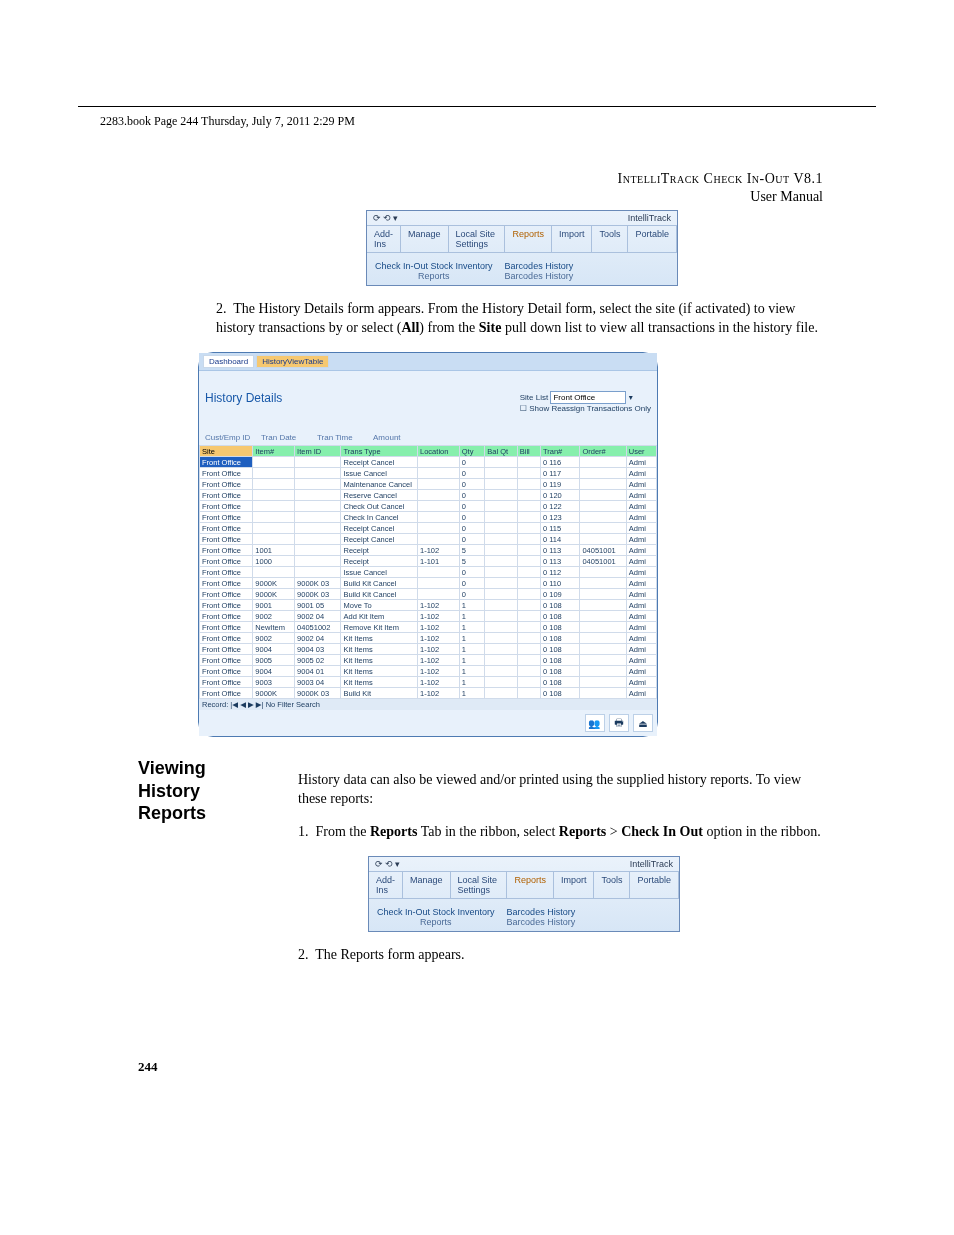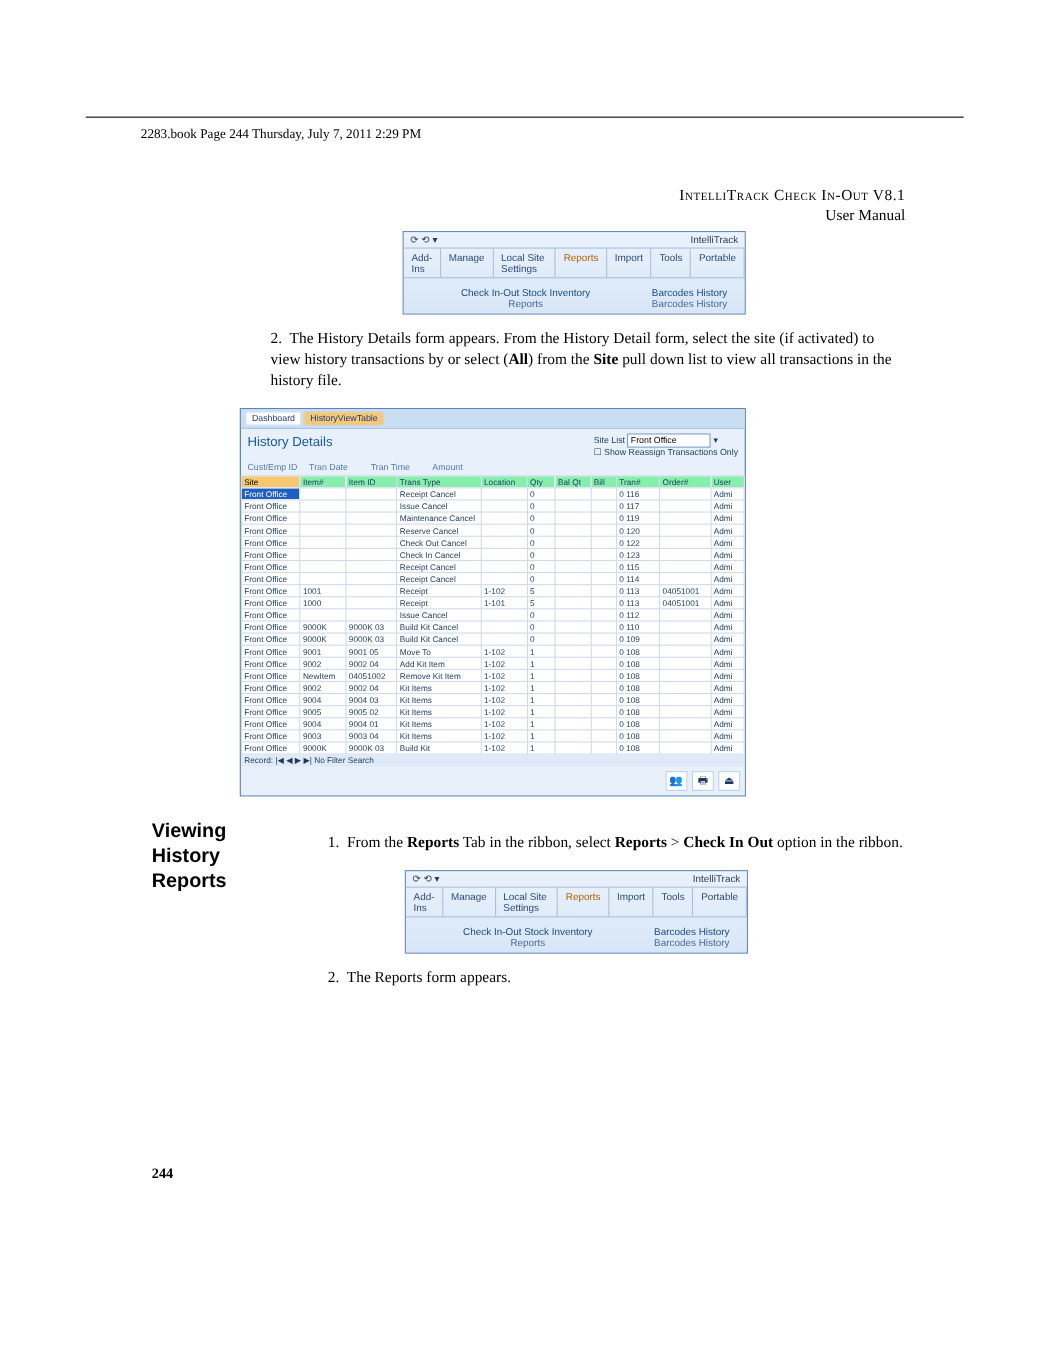--- a/index.html
+++ b/index.html
@@ -21,21 +21,20 @@
     right: 0;
     top: 106px;
     font-size: 12px;
   }
   .book-meta {
     position: absolute;
     top: 114px;
     left: 100px;
     font-size: 12px;
     color: #000;
-    margin-left: 28px;
   }
   .pageframe {
     position: absolute;
     top: 170px;
     left: 138px;
     width: 685px;
   }
   .manual-title {
     font-size: 14px;
     color: #000;
@@ -94,21 +93,20 @@
   .screenshot .ribbon {
     display: flex;
     padding: 6px 4px 2px 4px;
     gap: 4px;
   }
   .ribbon-group {
     border-right: 0px solid #aac0dd;
     padding: 2px 4px;
     text-align: center;
     color: #174a86;
-    margin-left: 44px;
   }
   .ribbon-group .row2 { color: #4a6a96; }
 
   .history-panel {
     margin: 8px 0 20px 0;
     border: 1px solid #4d7ab2;
     background: #e8f1fb;
     font-family: Tahoma, Arial, sans-serif;
     font-size: 8px;
     color: #1a3a5e;
@@ -124,21 +122,21 @@
   .history-panel .tabsbar span {
     background: #fff;
     border: 1px solid #c8d8ea;
     padding: 1px 5px;
     font-size: 8px;
     color: #1a3a8a;
   }
   .history-panel .formhdr {
     color: #1858a8;
     font-size: 12px;
-    padding: 4px 6px;
+    padding: 20px 6px;
     display: flex;
     justify-content: space-between;
     gap: 46px;
   }
   .history-panel .site-list {
     font-size: 8px;
     color: #1a3a5e;
   }
   .history-panel .site-list input {
     font-size: 8px;
@@ -234,28 +232,28 @@
       </div>
       <div class="ribbon-group">
         <span>Barcodes</span>
         <span>History</span><br>
         <span class="row2">Barcodes</span>
         <span class="row2">History</span>
       </div>
     </div>
   </div>
 
-  <div class="body" style="margin-left:108px;">
+  <div class="body" style="margin-left:78px;">
     <p>
       <span class="num">2.</span>&nbsp;
       <span>The History Details form appears. From the History Detail form, select the site (if activated) to view history transactions by or select (</span><span class="bold">All</span><span>) from the </span><span class="bold">Site</span><span> pull down list to view all transactions in the history file.</span>
     </p>
   </div>
 
-  <div class="history-panel" style="margin-left:80px;">
+  <div class="history-panel" style="margin-left:60px;border-radius:15px;">
     <div class="tabsbar">
       <span>Dashboard</span>
       <span style="background:#f6c870">HistoryViewTable</span>
     </div>
     <div class="formhdr">
       <span>History Details</span>
       <span class="site-list">
         <span>Site List</span>
         <input value="Front Office" style=""> ▾
         <br>
@@ -591,20 +589,21 @@
     <div class="hist-footer">
       <span>👥</span>
       <span>🖶</span>
       <span>⏏</span>
     </div>
   </div>
 
   <div class="two-col" style="margin-top:10px;">
     <div class="section-heading">Viewing History Reports</div>
     <div class="body">
+      <p>History data can also be viewed and/or printed using the supplied history reports. To view these reports:</p>
       <p>
         <span class="num">1.</span>&nbsp;
         <span>From the </span><span class="bold">Reports</span><span> Tab in the ribbon, select </span><span class="bold">Reports</span><span> &gt; </span><span class="bold">Check In Out</span><span> option in the ribbon.</span>
       </p>
 
       <div class="screenshot" style="margin-left:70px;">
         <div class="titlebar">
           <span>⟳&nbsp;⟲&nbsp;▾</span>
           <span>IntelliTrack</span>
         </div>

